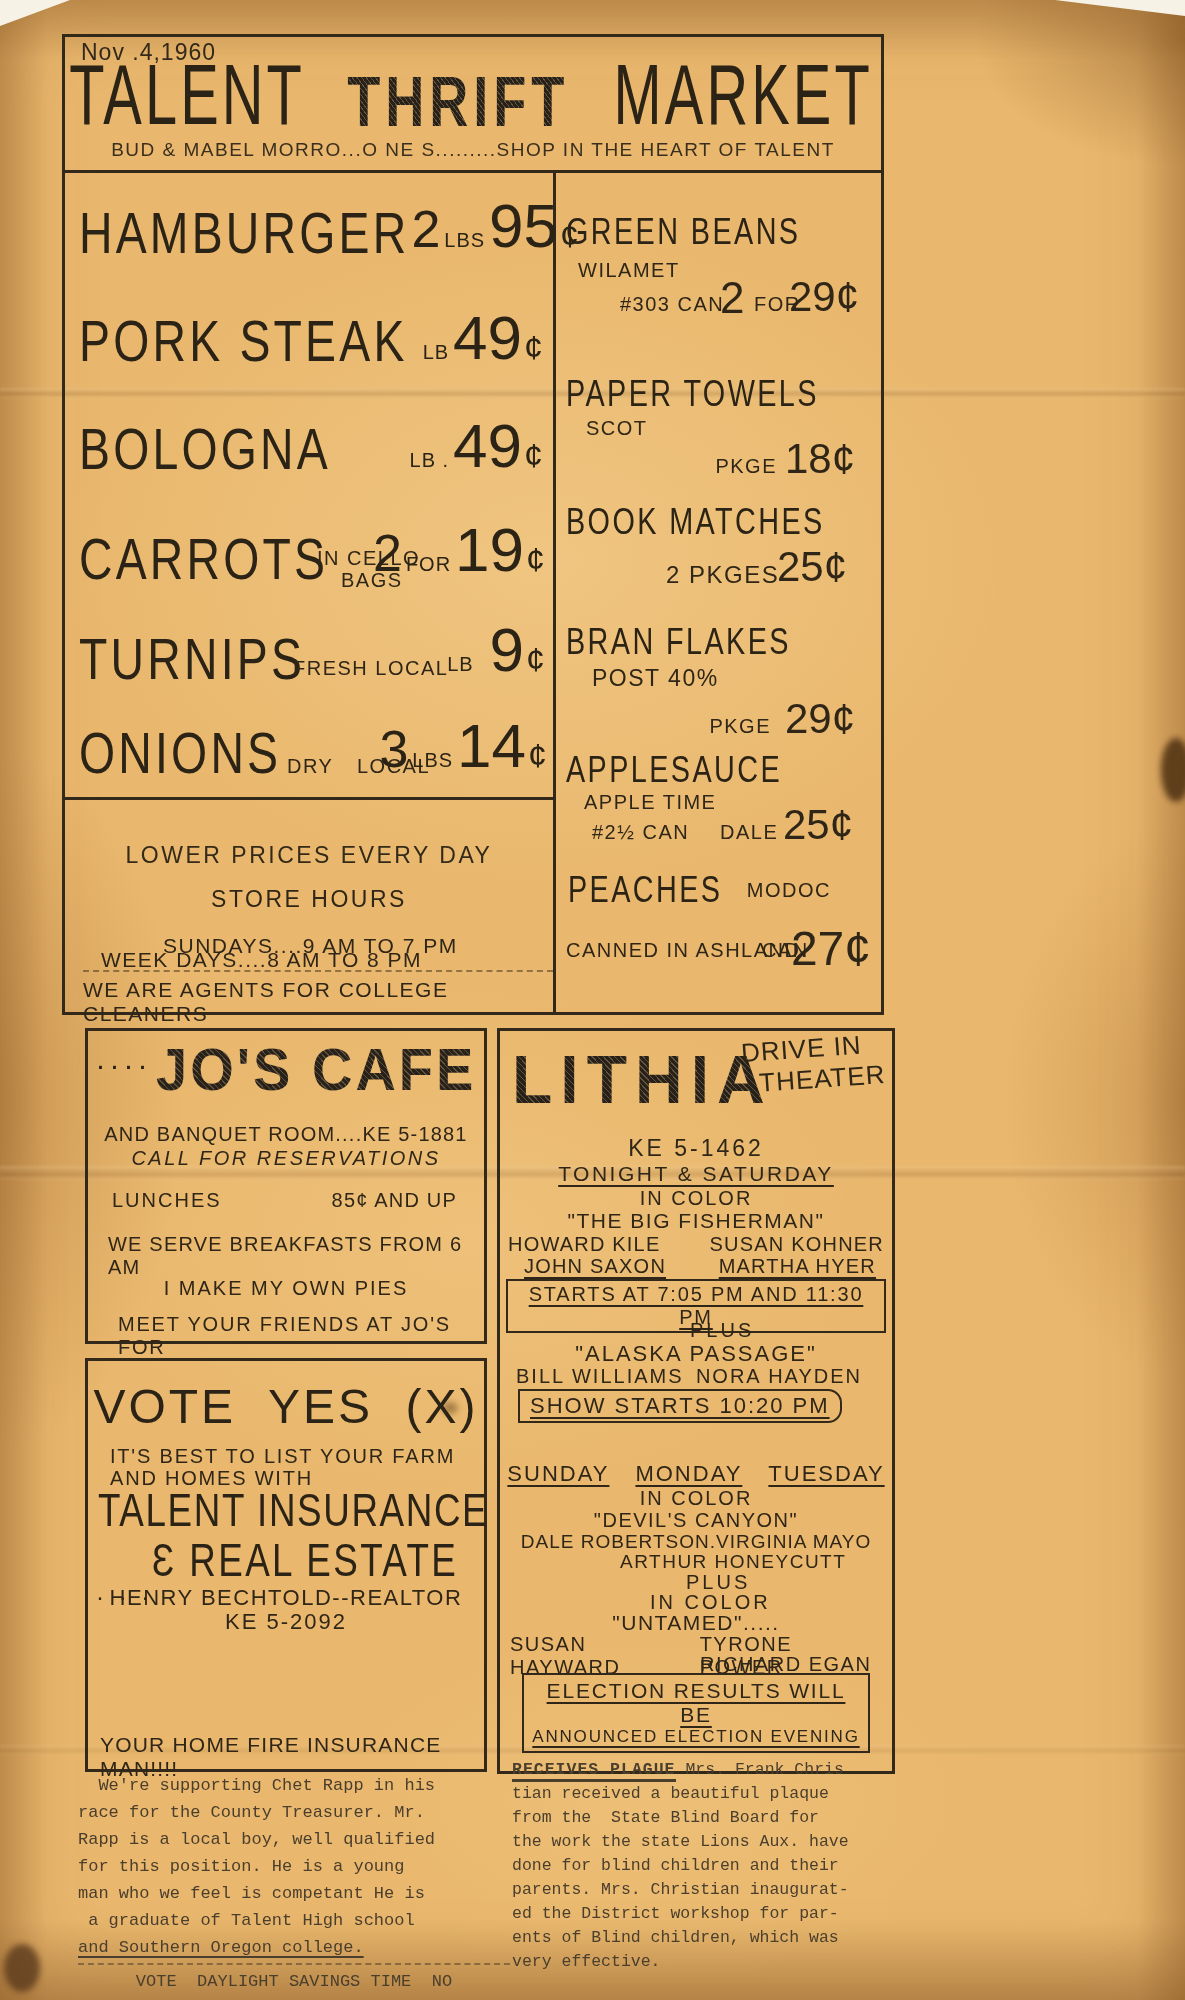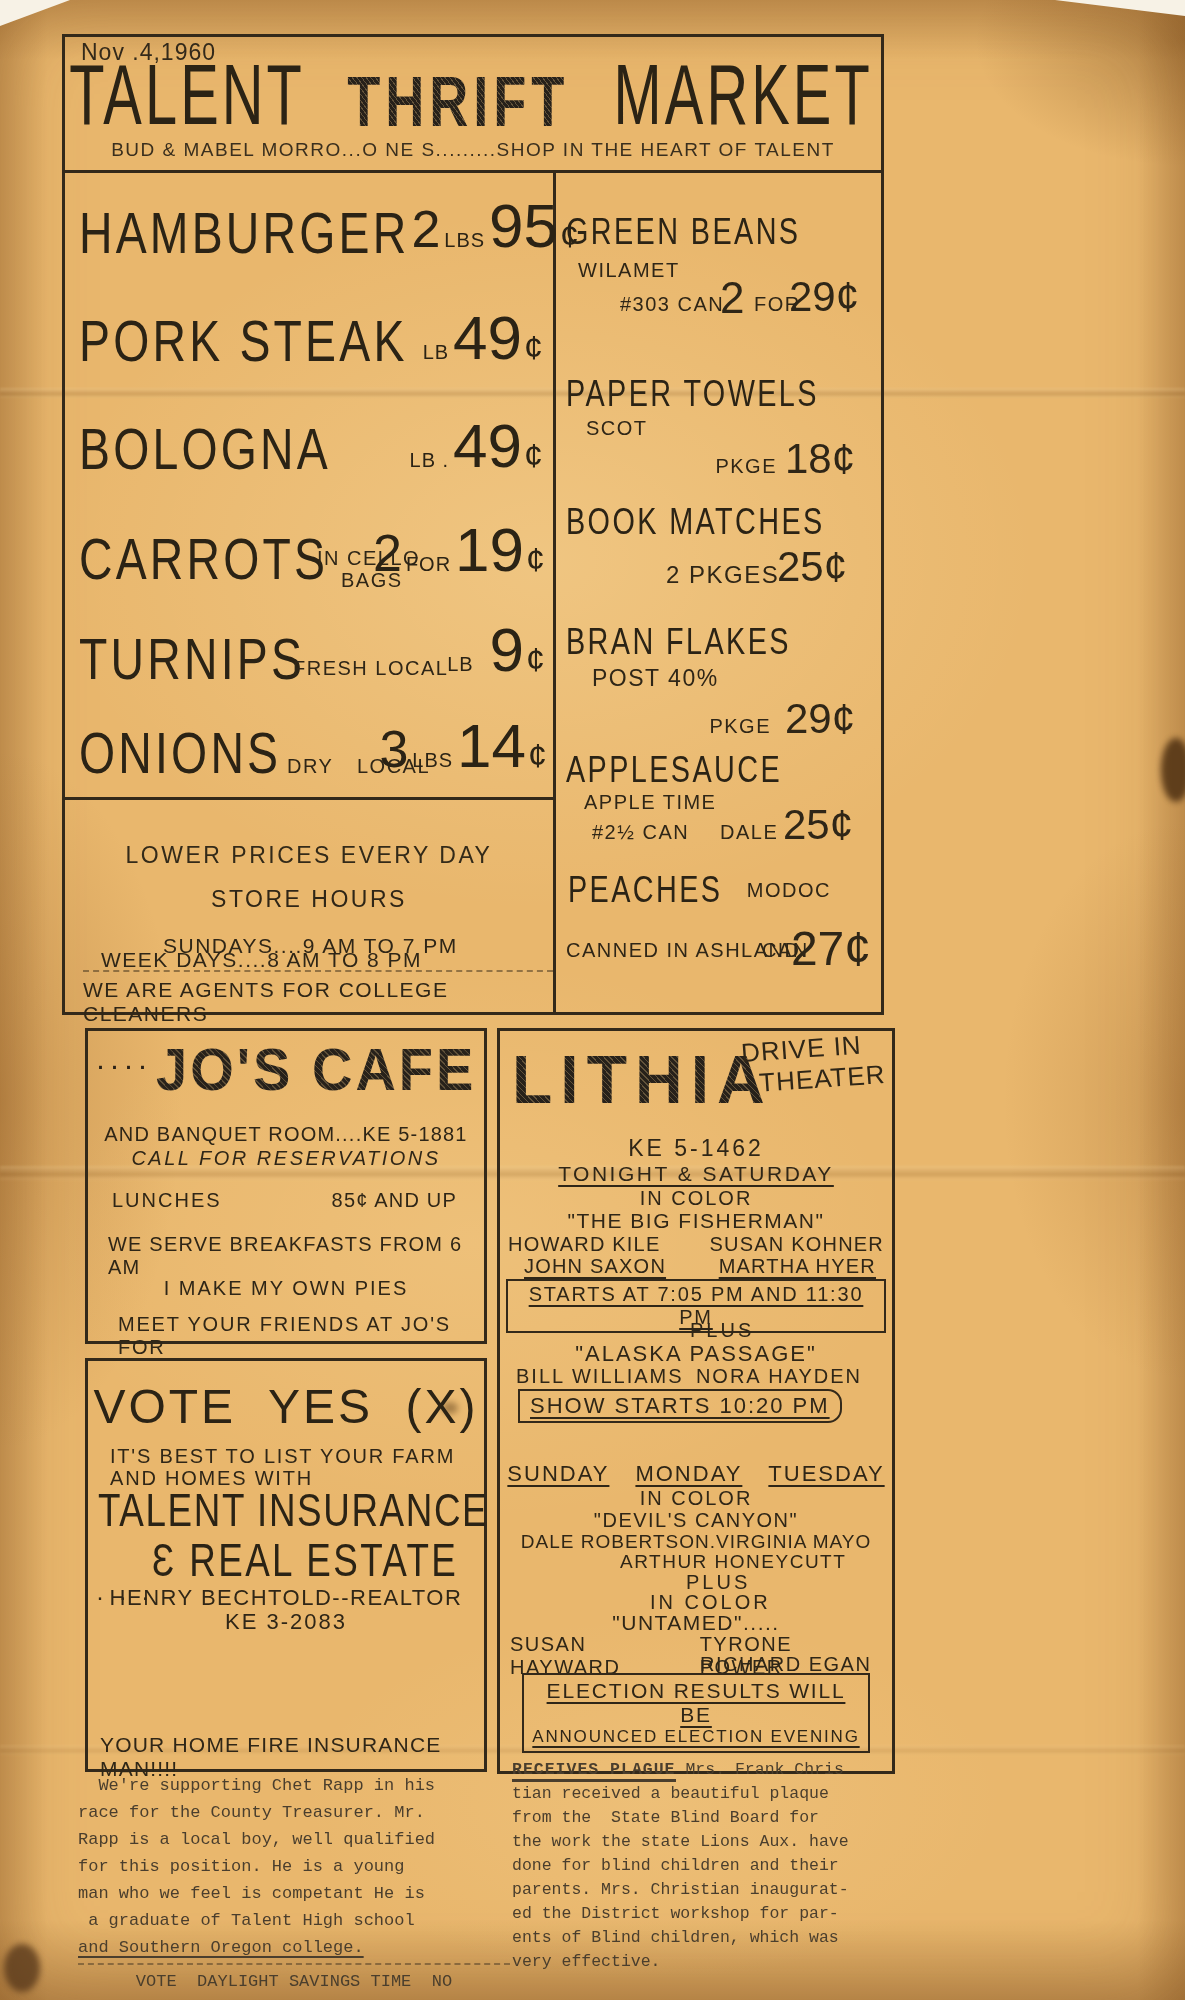--- a/index.html
+++ b/index.html
@@ -266,21 +266,21 @@
   </div>
 
   <div class="box" style="left:85px;top:1358px;width:396px;height:408px;">
     <div style="position:absolute;top:18px;width:100%;text-align:center;font-size:48px;letter-spacing:3px;color:#2b2315;white-space:pre;">VOTE  YES  (X)</div>
     <div class="cline" style="position:absolute;top:84px;left:22px;letter-spacing:1.8px;">IT'S BEST TO LIST YOUR FARM</div>
     <div class="cline" style="position:absolute;top:106px;left:22px;letter-spacing:1.8px;">AND HOMES WITH</div>
     <span class="narrow" style="position:absolute;left:10px;top:122px;font-size:46px;letter-spacing:2px;color:#2b2315;">TALENT INSURANCE</span>
     <span class="narrow" style="position:absolute;left:64px;top:172px;font-size:46px;letter-spacing:3px;color:#2b2315;">Ɛ REAL ESTATE</span>
     <span style="position:absolute;left:8px;top:222px;font-size:24px;letter-spacing:4px;">· · ·</span>
     <div class="cline" style="position:absolute;top:224px;width:100%;text-align:center;font-size:22px;letter-spacing:1.5px;">HENRY BECHTOLD--REALTOR</div>
-    <div class="cline" style="position:absolute;top:248px;width:100%;text-align:center;font-size:22px;letter-spacing:2px;">KE 3-2083</div>
+    <div class="cline" style="position:absolute;top:248px;width:100%;text-align:center;font-size:22px;letter-spacing:2px;">KE 5-2092</div>
     <div class="cline" style="position:absolute;top:372px;left:12px;font-size:21px;letter-spacing:1.2px;">YOUR HOME FIRE INSURANCE MAN!!!!</div>
   </div>
 
   <div class="mono" style="position:absolute;left:512px;top:1758px;width:406px;font-size:16.5px;line-height:24px;">
     <span style="font-weight:bold;border-bottom:3px solid #4a3e2d;letter-spacing:1px;">RECEIVES PLAGUE</span><span class="prewrap"> Mrs. Frank Chris
 tian received a beautiful plaque
 from the  State Blind Board for
 the work the state Lions Aux. have
 done for blind children and their
 parents. Mrs. Christian inaugurat-

